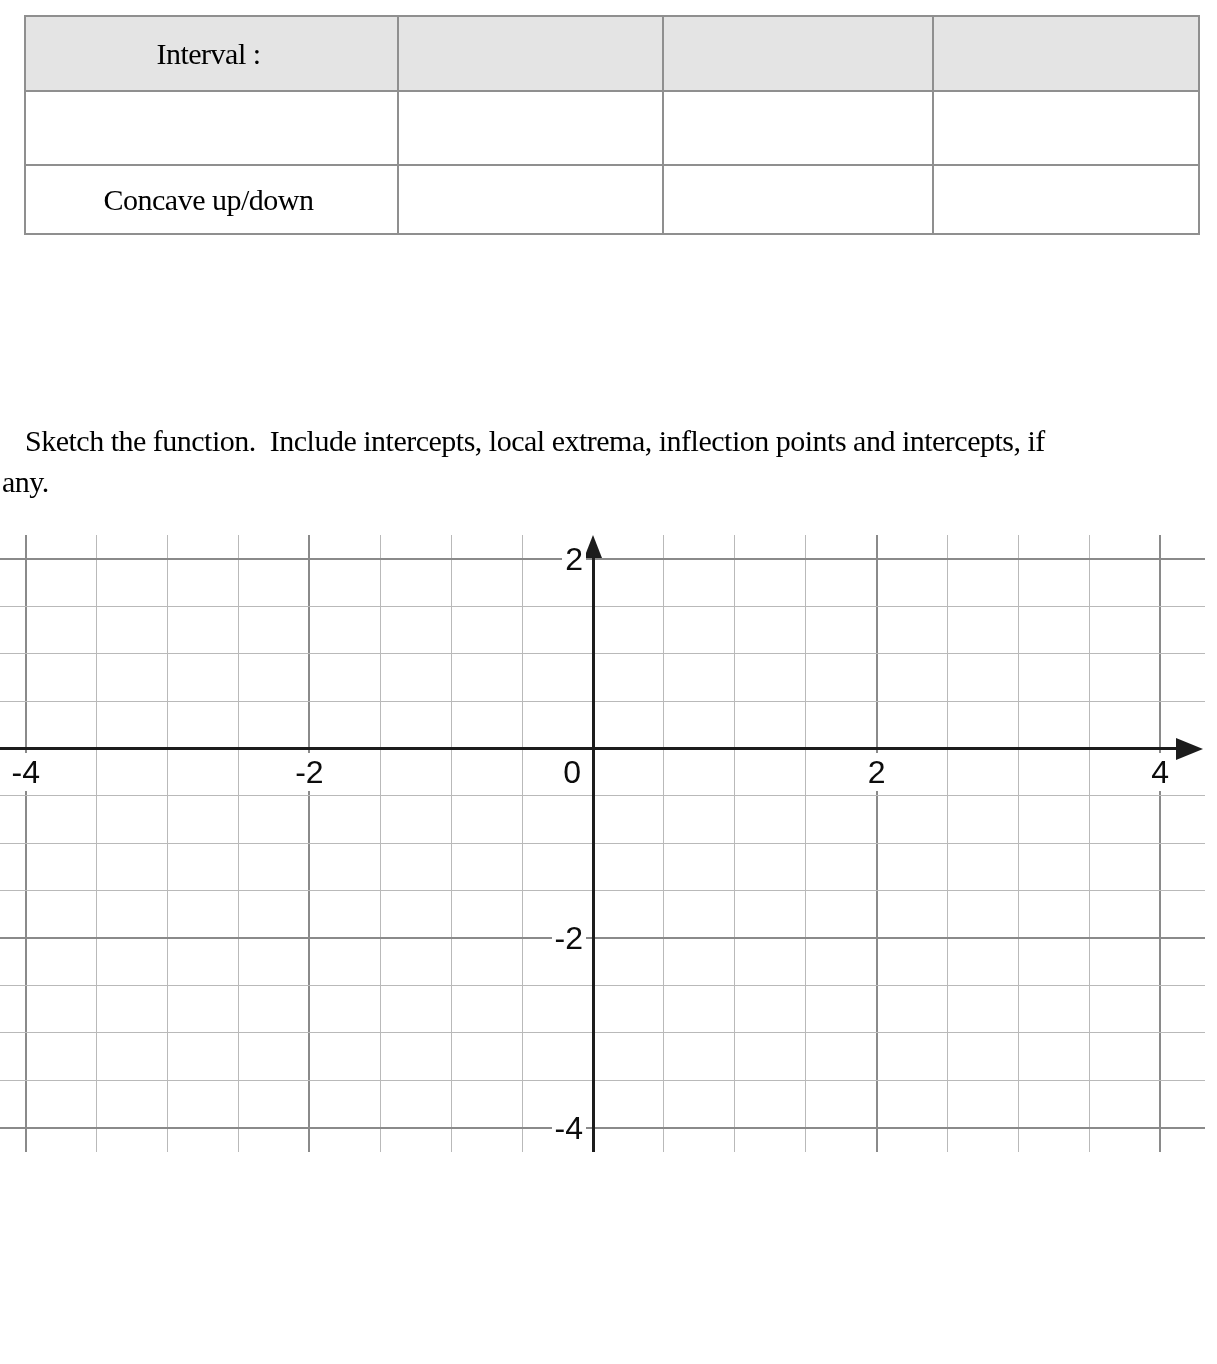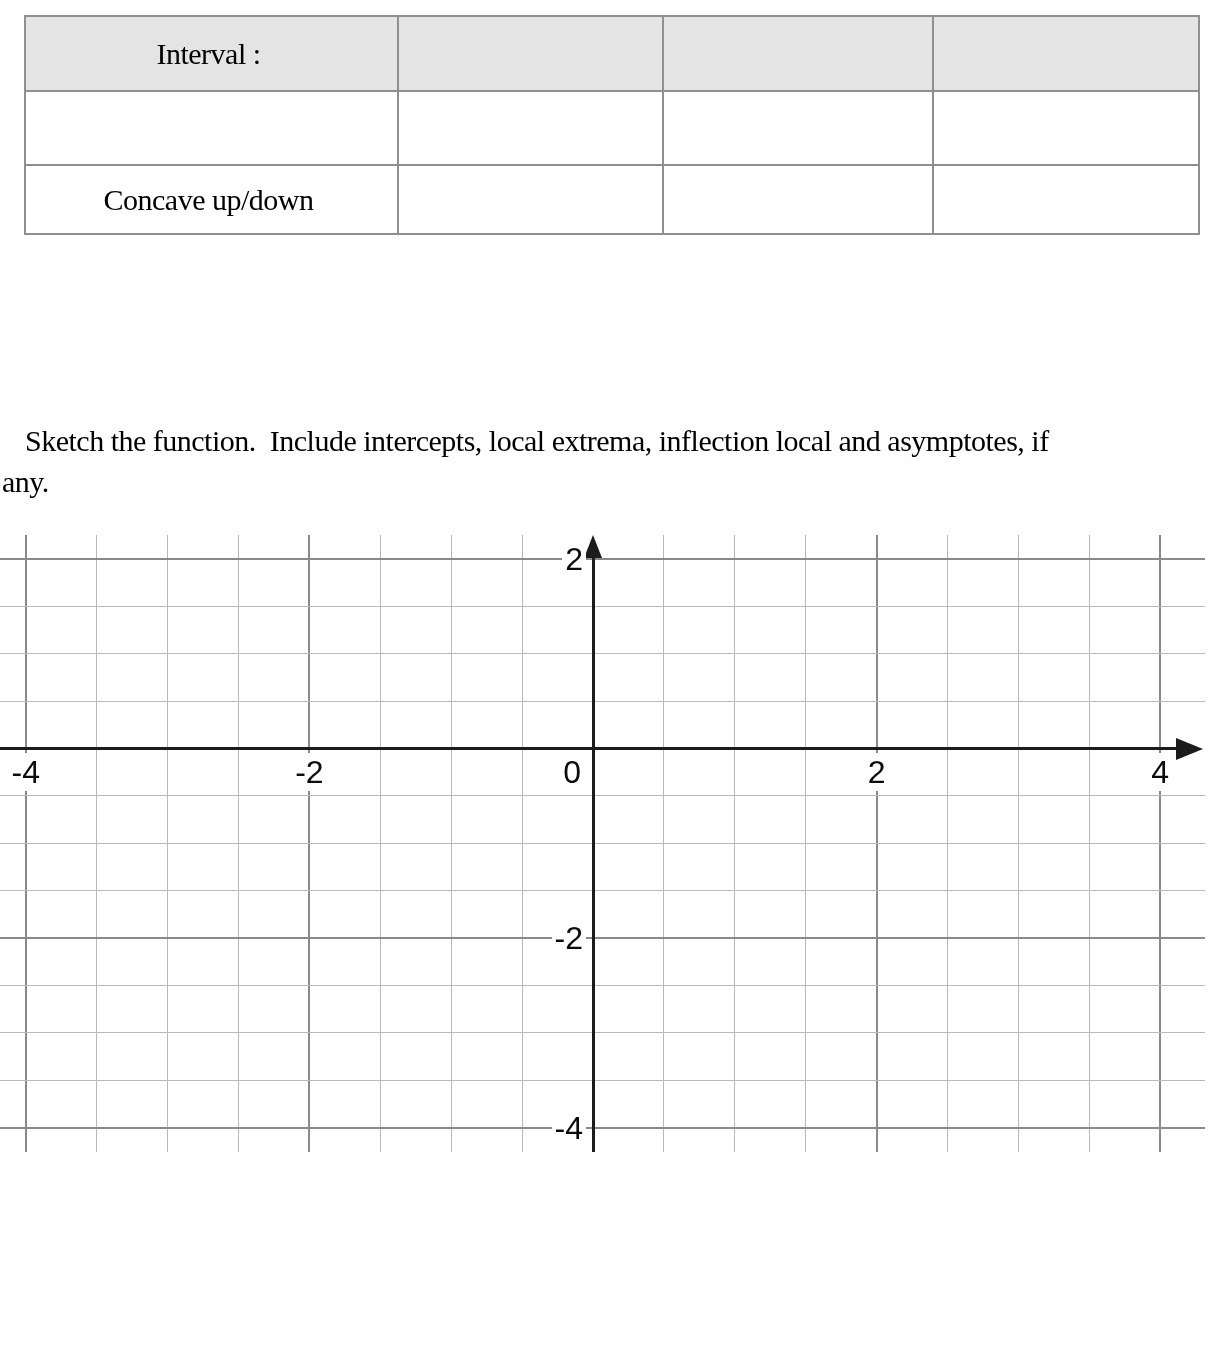--- a/index.html
+++ b/index.html
@@ -110,21 +110,21 @@
     </tr>
     <tr class="r4">
       <td class="label-cell"><span>Concave up/down</span><span class="math"></span><span class="suffix"></span></td>
       <td class="value-cell-1"></td>
       <td class="value-cell-2"></td>
       <td class="value-cell-3"></td>
     </tr>
   </tbody>
     </table>
 
-  <div id="prompt-line1" class="prompt-line">Sketch the function.  Include intercepts, local extrema, inflection local and asymptotes, if</div>
+  <div id="prompt-line1" class="prompt-line">Sketch the function.  Include intercepts, local extrema, inflection points and intercepts, if</div>
   <div id="prompt-line2" class="prompt-line">any.</div>
 
   <div id="graph">
       <div class="gl gl-dark" style="left: 24.8px; top: 535px; width: 2px; height: 803px; background: rgb(138, 138, 138);"></div>
       <div class="gl gl-light" style="left: 96.2px; top: 535px; width: 1px; height: 803px; background: rgb(185, 185, 185);"></div>
       <div class="gl gl-light" style="left: 167.1px; top: 535px; width: 1px; height: 803px; background: rgb(185, 185, 185);"></div>
       <div class="gl gl-light" style="left: 238px; top: 535px; width: 1px; height: 803px; background: rgb(185, 185, 185);"></div>
       <div class="gl gl-dark" style="left: 308.4px; top: 535px; width: 2px; height: 803px; background: rgb(138, 138, 138);"></div>
       <div class="gl gl-light" style="left: 379.8px; top: 535px; width: 1px; height: 803px; background: rgb(185, 185, 185);"></div>
       <div class="gl gl-light" style="left: 450.7px; top: 535px; width: 1px; height: 803px; background: rgb(185, 185, 185);"></div>

